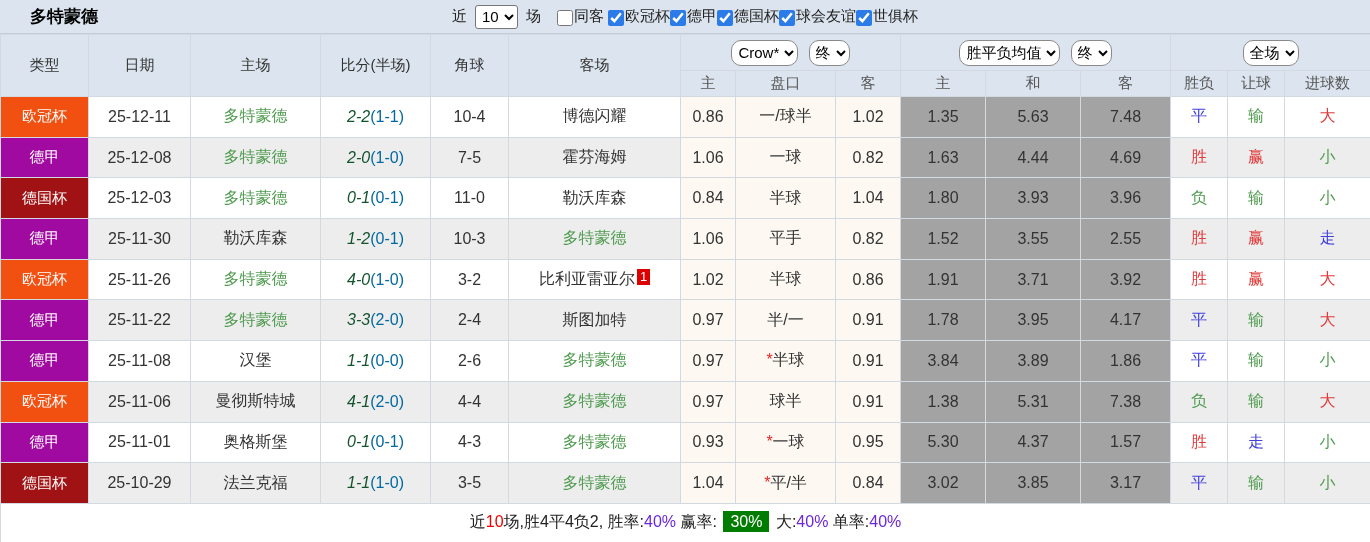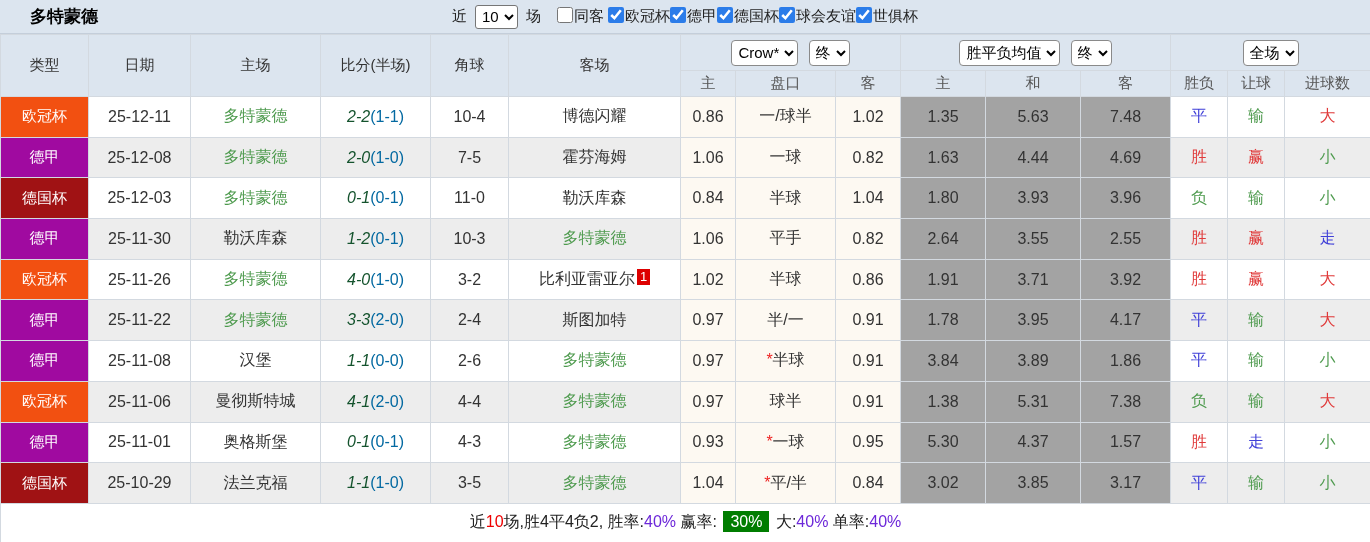--- a/index.html
+++ b/index.html
@@ -7,31 +7,31 @@
               font-family:"Liberation Sans","DejaVu Sans",sans-serif; }
 
   
   .topbar { position:relative; height:34px; background:#DCE5EF;
             display:flex; align-items:center; justify-content:center;
             border-bottom:1px solid #C4CEDA; font-size:15px; color:#222; }
   .topbar .title { position:absolute; left:30px; font-size:17px; font-weight:bold; color:#000; }
   .controls { display:flex; align-items:center; gap:4px; }
   .controls select { font-size:15px; height:24px; border:1px solid #767676;
                      background:#fff; border-radius:3px; padding:0 2px; margin:0 4px; }
-  .cbitem { display:flex; align-items:flex-start; }
+  .cbitem { display:flex; align-items:flex-end; }
   .cbitem input { width:16px; height:16px; accent-color:#2B7CE9; margin-right:1px; }
   .gap { width:8px; }
 
   
   table { width:1370px; border-collapse:collapse; table-layout:fixed; }
   th, td { border:1px solid #D3D9E0; text-align:center; overflow:hidden; white-space:nowrap; }
   thead th { background:#DCE5EF; font-weight:normal; color:#333; font-size:15px; }
   thead tr.selrow th { height:36px; }
   thead tr.subrow th { height:26px; color:#555; }
-  thead select { font-size:15px; height:26px; border:1px solid #8a8a8a; border-radius:4px;
+  thead select { font-size:15px; height:26px; border:1px solid #8a8a8a; border-radius:10px;
                  background:#fff; padding:0 2px; margin:0 3px; }
 
   tbody tr { height:40.7px; }
   tbody td { font-size:16px; color:#333; background:#fff; }
   tr.even td.altable { background:#EDEDED; }
   td.cream { background:#FDF9F2; }
   td.lblue { background:#a3a3a3; }
   td.typecell { color:#fff; font-size:15px; }
   .teamgreen { color:#4F9B4F; }
   .score-main { color:#14532d;font-style:italic; }
@@ -198,21 +198,21 @@
       <tr class="even">
         <td class="typecell altable" style="background: rgb(160, 10, 160);">德甲</td>
         <td class="altable">25-11-30</td>
         <td class="altable">勒沃库森</td>
         <td class="altable"><span class="score-main">1-2</span><span class="score-half">(0-1)</span></td>
         <td class="altable">10-3</td>
         <td class="altable teamgreen">多特蒙德</td>
         <td class="cream">1.06</td>
         <td class="cream">平手</td>
         <td class="cream">0.82</td>
-        <td class="lblue">2.64</td>
+        <td class="lblue">1.52</td>
         <td class="lblue">3.55</td>
         <td class="lblue">2.55</td>
         <td class="altable c-red">胜</td>
         <td class="altable c-red">赢</td>
         <td class="altable c-blue">走</td>
       </tr>
       <tr class="odd">
         <td class="typecell altable" style="background: rgb(242, 80, 17);">欧冠杯</td>
         <td class="altable">25-11-26</td>
         <td class="altable teamgreen">多特蒙德</td>

